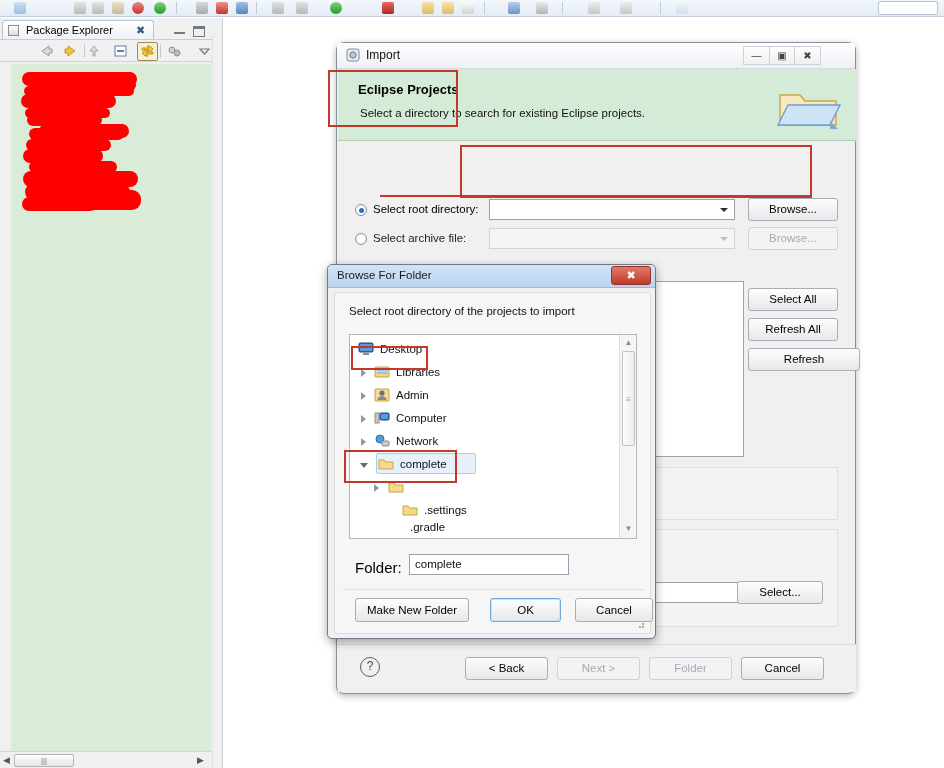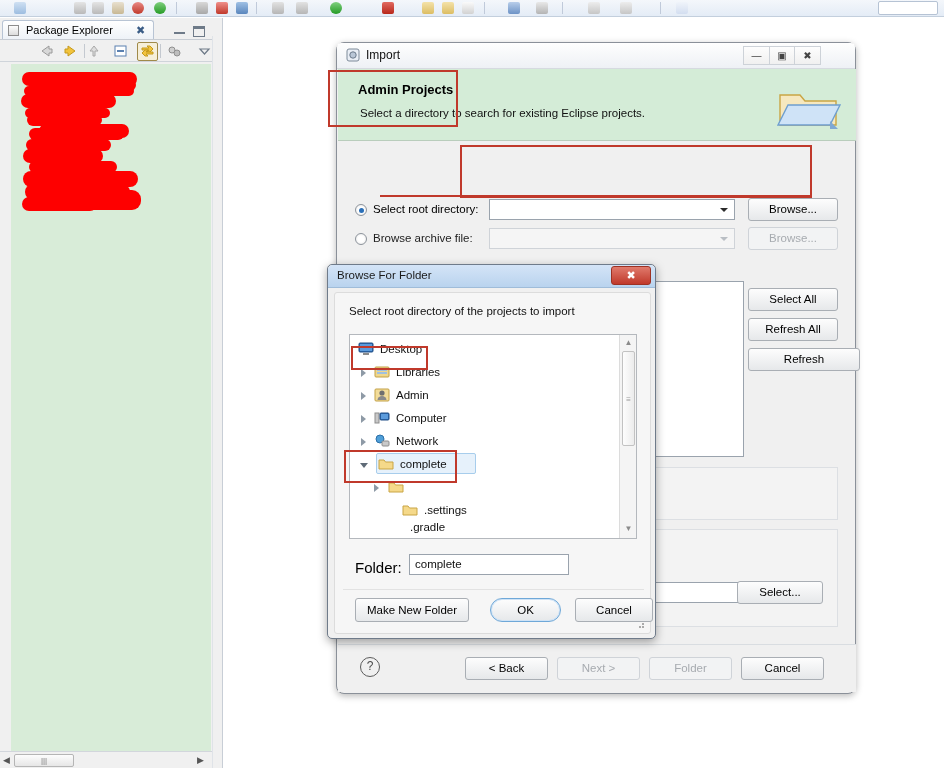--- a/index.html
+++ b/index.html
@@ -423,40 +423,40 @@
           <circle cx="7" cy="7" r="3.2" fill="#b9c6d6" stroke="#6c7b8c"></circle>
         </svg>
       </div>
       <div id="import-title-text">Import</div>
       <div class="win-btn" id="btn-min">—</div>
       <div class="win-btn" id="btn-max">▣</div>
       <div class="win-btn" id="btn-close">✖</div>
     </div>
 
     <div id="wizard-banner">
-      <div id="banner-title">Admin Projects</div>
+      <div id="banner-title">Eclipse Projects</div>
       <div id="banner-desc">Select a directory to search for existing Eclipse projects.</div>
       <div id="banner-folder-icon">
         <svg width="68" height="48" viewBox="0 0 68 48">
           <path d="M6 12 L26 12 L31 18 L62 18 L62 42 L6 42 Z" fill="#f6e8bf" stroke="#c9a545" stroke-width="1.4"></path>
           <path d="M14 22 L66 22 L56 42 L4 42 Z" fill="#cfe3f7" stroke="#6f9fd0" stroke-width="1.4"></path>
           <path d="M56 38 L64 46 L56 46 Z" fill="#7fa8d4"></path>
         </svg>
       </div>
     </div>
 
     <div class="radio on" style="left:18px; top:161px;"></div>
     <div class="wz-label" style="left:36px; top:160px;">Select root directory:</div>
     <div class="wz-input" style="left:152px; top:156px; width:246px;">
       <div class="wz-arrow"></div>
     </div>
     <div class="btn" style="left:411px; top:155px; width:90px;">Browse...</div>
 
     <div class="radio" style="left:18px; top:190px;"></div>
-    <div class="wz-label" style="left:36px; top:189px; color:#222;">Browse archive file:</div>
+    <div class="wz-label" style="left:36px; top:189px; color:#222;">Select archive file:</div>
     <div class="wz-input disabled" style="left:152px; top:185px; width:246px;">
       <div class="wz-arrow dim"></div>
     </div>
     <div class="btn disabled" style="left:411px; top:184px; width:90px;">Browse...</div>
 
     <div class="wz-label" style="left:18px; top:219px;">Projects:</div>
     <div class="listbox" style="left:17px; top:238px; width:390px; height:176px;"></div>
 
     <div class="btn" style="left:411px; top:245px; width:90px;">Select All</div>
     <div class="btn" style="left:411px; top:275px; width:90px;">Refresh All</div>
@@ -589,21 +589,21 @@
           <div id="ts-down">▼</div>
         </div>
       </div>
 
       <div id="folder-label">Folder:</div>
       <div id="folder-input">complete</div>
 
       <div id="browse-sep"></div>
 
       <div class="btn" style="left:20px; top:305px; width:114px; height:24px; line-height:22px;">Make New Folder</div>
-      <div class="btn" style="left:155px; top:305px; width:71px; height:24px; line-height:22px; border-color:#6fa8d8; box-shadow:0 0 0 1px #cfe3f6 inset;border-radius:12px;">OK</div>
+      <div class="btn" style="left:155px; top:305px; width:71px; height:24px; line-height:22px; border-color:#6fa8d8; box-shadow:0 0 0 1px #cfe3f6 inset;">OK</div>
       <div class="btn" style="left:240px; top:305px; width:78px; height:24px; line-height:22px;">Cancel</div>
 
       <div id="resize-grip"></div>
     </div>
   </div>
 
   <div class="annot" style="left:328px; top:70px; width:130px; height:57px;"></div>
   <div class="annot" style="left:460px; top:145px; width:352px; height:53px;"></div>
   <div class="annot-line" style="left:380px; top:195px; width:432px; height:2px;"></div>
   <div class="annot" style="left:351px; top:346px; width:77px; height:24px;"></div>

